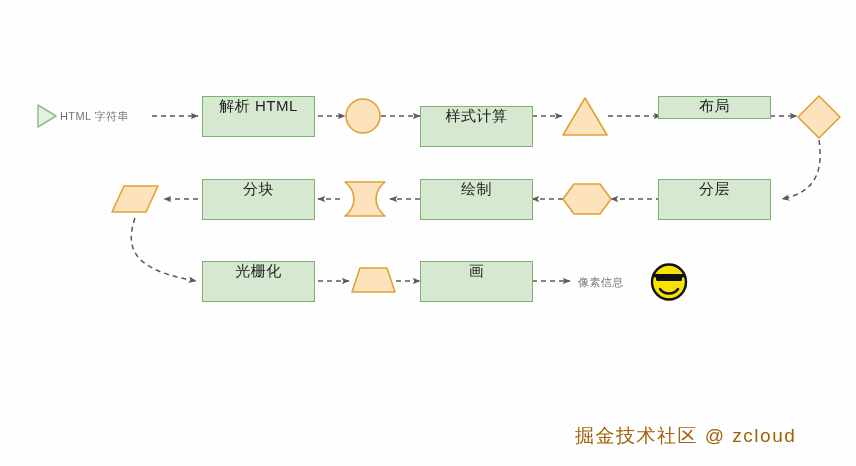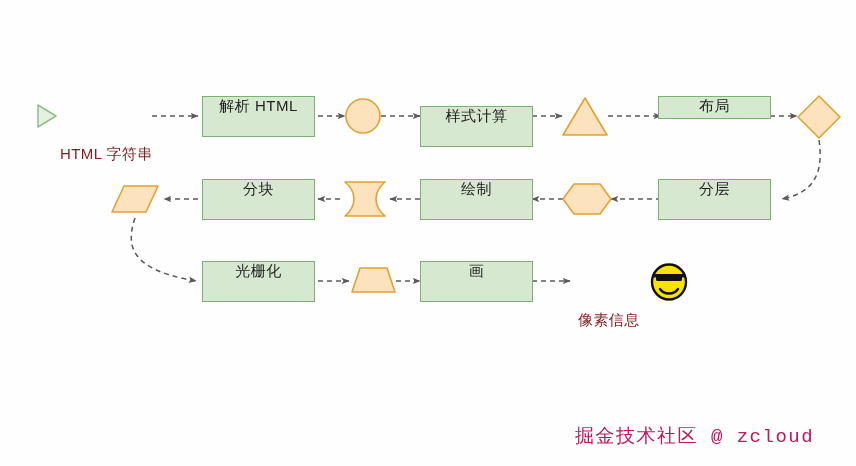--- a/index.html
+++ b/index.html
@@ -31,35 +31,33 @@
     box-sizing: border-box;
     display: flex;
     align-items: flex-start;
     justify-content: center;
     font-size: 15px;
     color: #1f1f1f;
     letter-spacing: 0.5px;
   }
   .plain-label {
     position: absolute;
-    font-size: 15px;
-    color: #7f1d1d;
+    font-size: 11px;
+    color: #737373;
     white-space: nowrap;
     display: flex;
     align-items: center;
     letter-spacing: 0.4px;
-    margin-top: 38px;
   }
   .watermark {
     position: absolute;
     font-size: 19px;
-    color: #be185d;
+    color: #a16207;
     letter-spacing: 1.5px;
     white-space: nowrap;
-    font-family: Liberation Mono, monospace;
   }
 </style>
 </head>
 <body>
 
 <div id="canvas">
 
   <svg class="layer" viewBox="0 0 856 466">
     <defs>
       <marker id="arrowhead" markerWidth="9" markerHeight="9" refX="7.4" refY="3.6" orient="auto" markerUnits="userSpaceOnUse">

